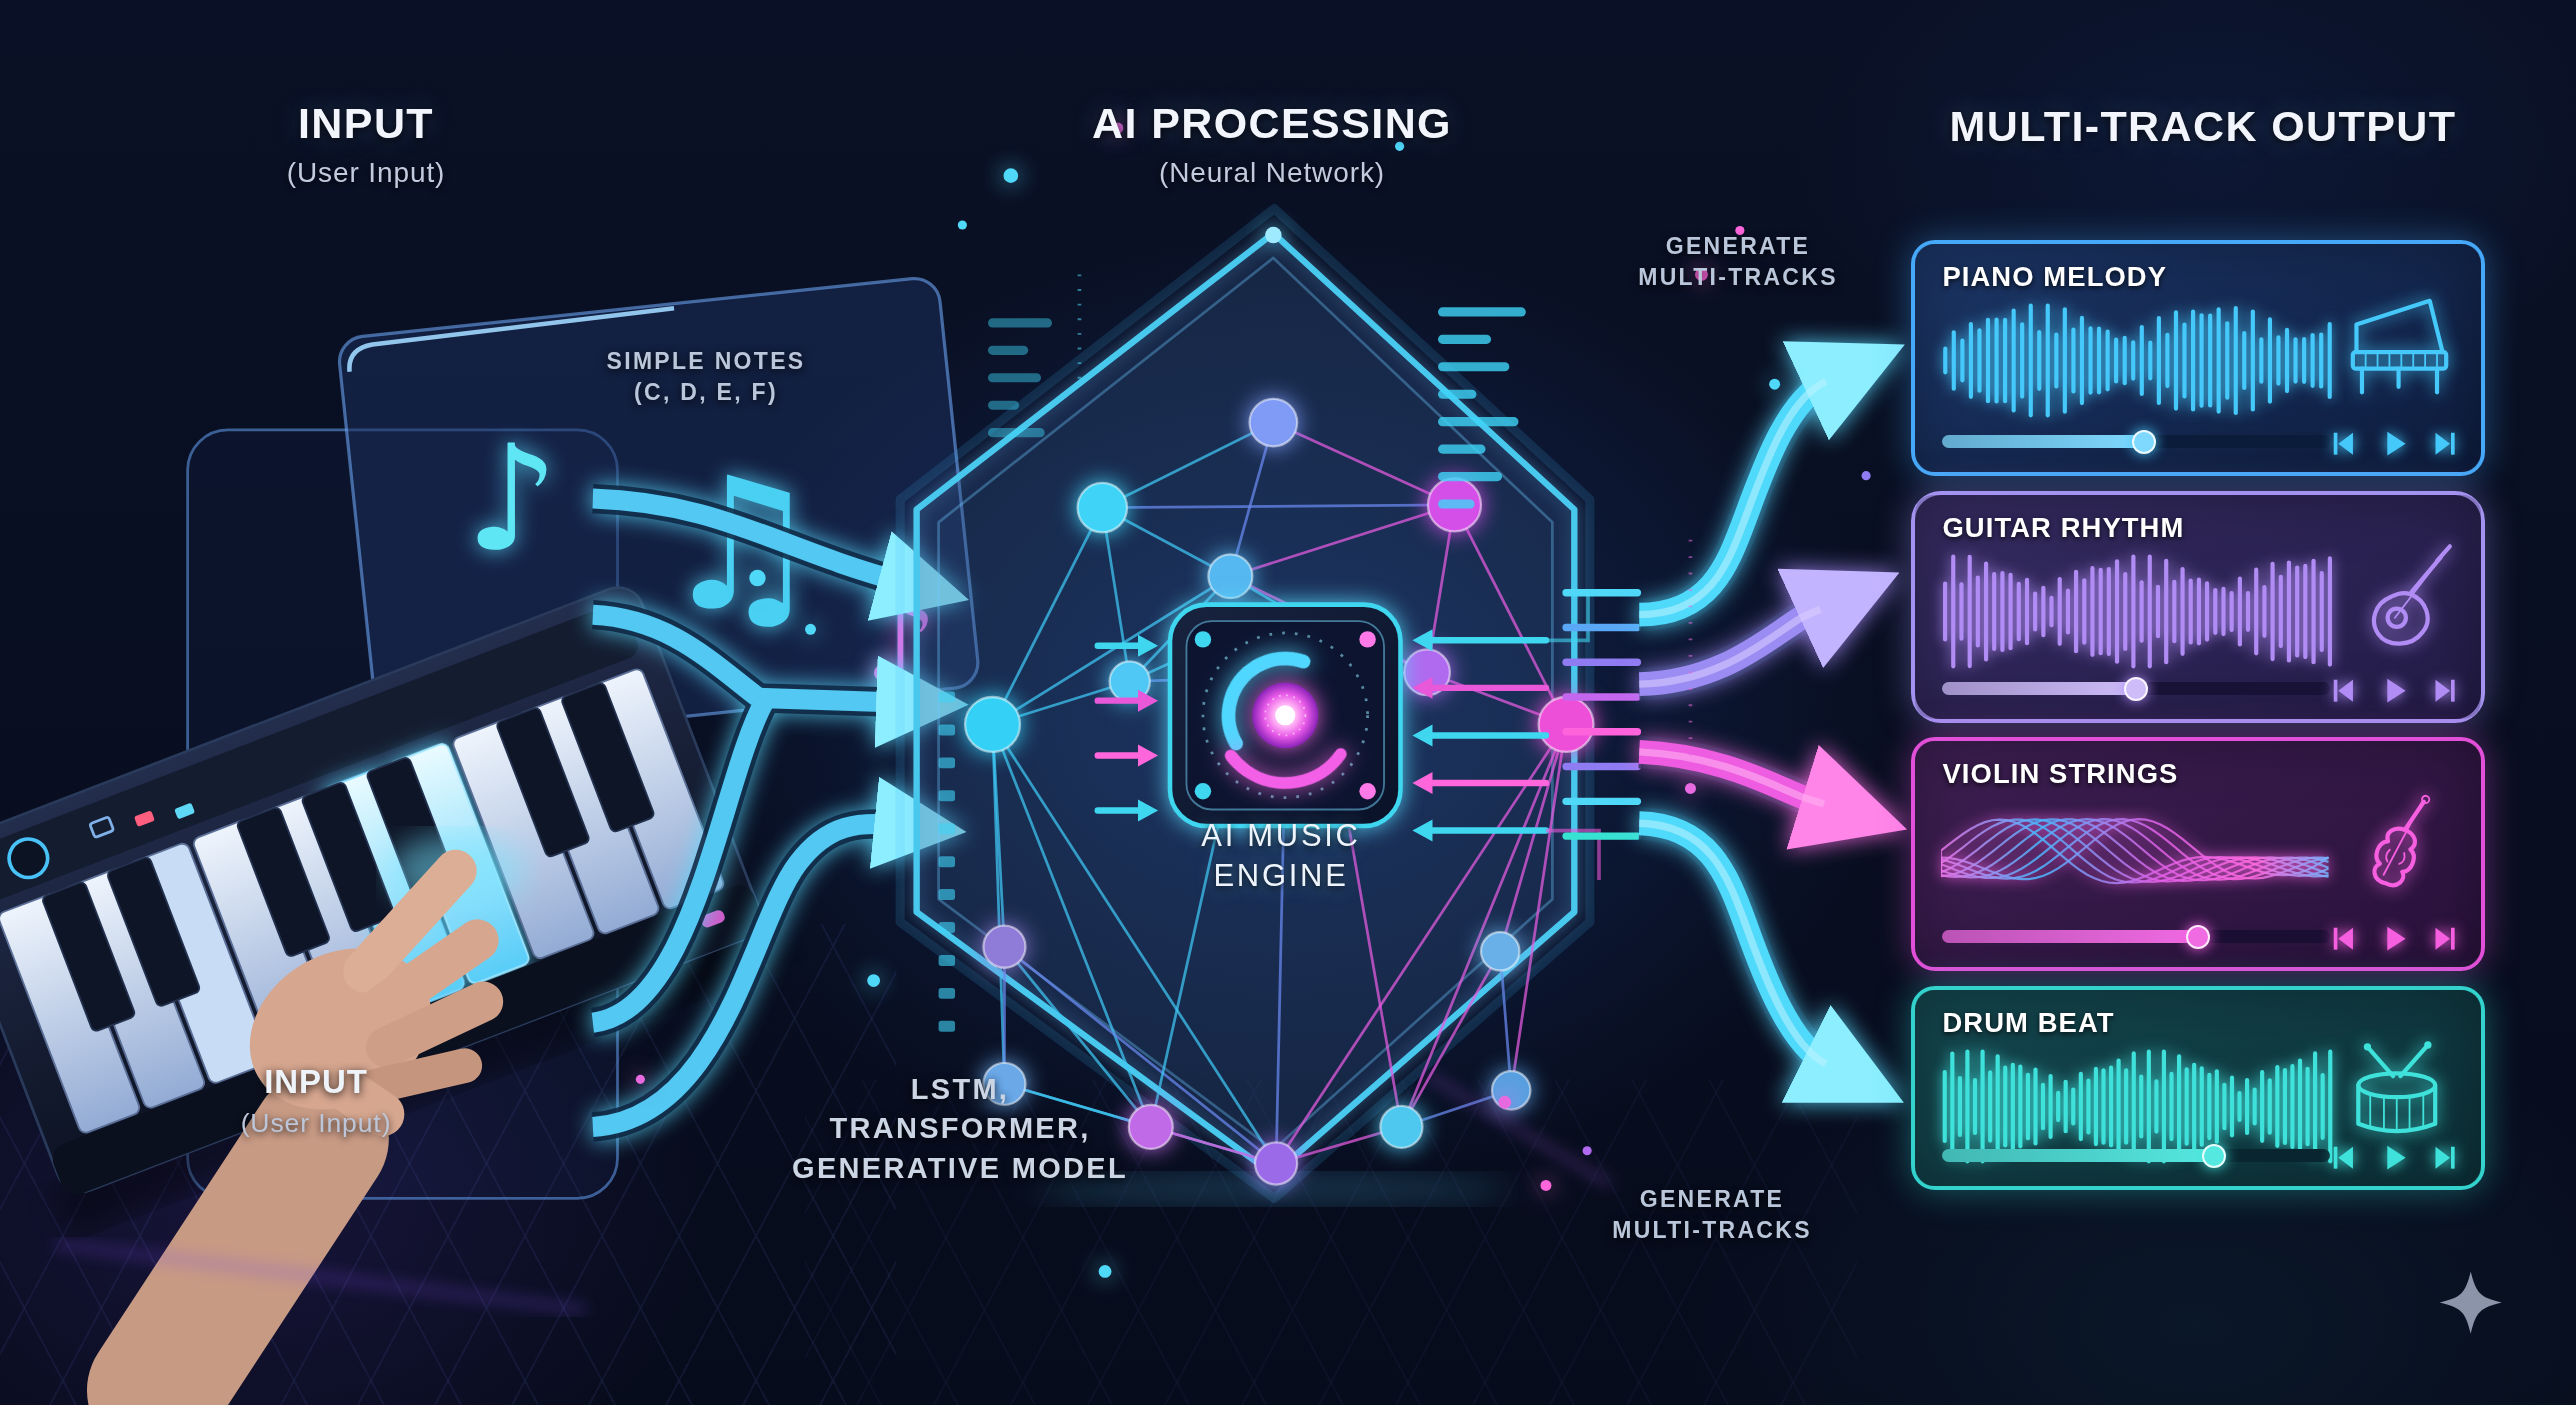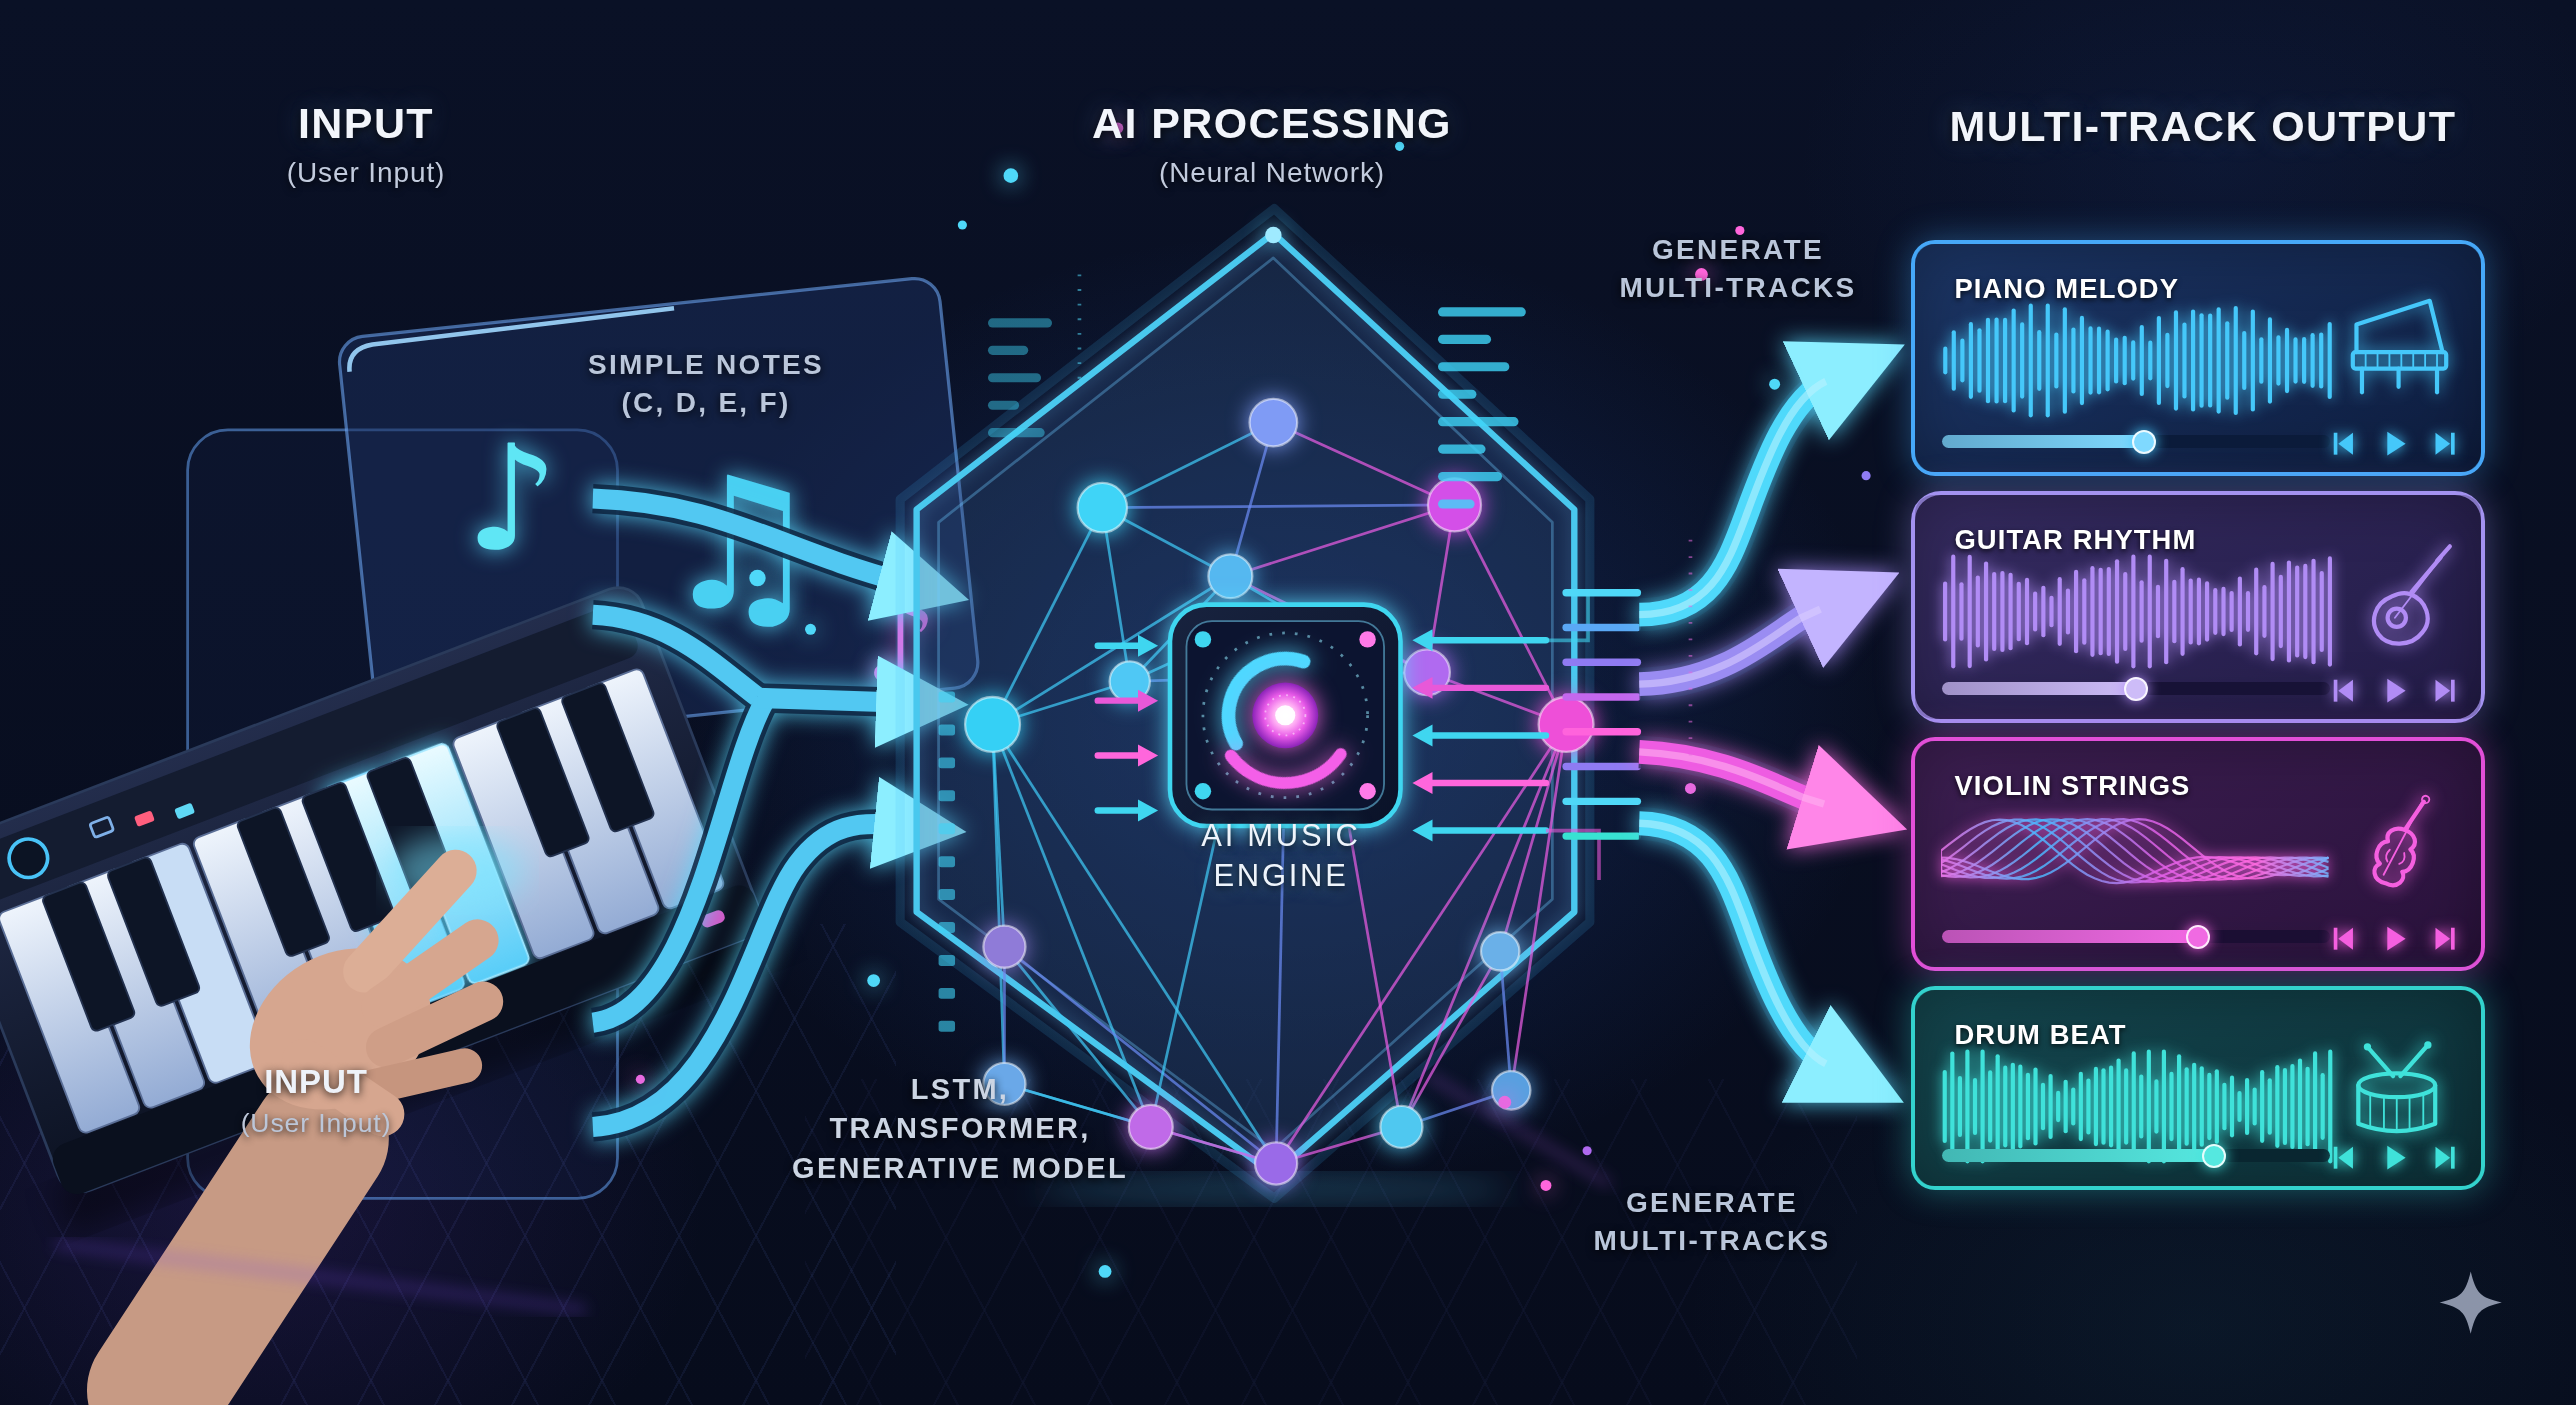--- a/index.html
+++ b/index.html
@@ -16,34 +16,34 @@
       repeating-linear-gradient(62deg, transparent 0 66px, rgba(120,140,255,.55) 66px 68px),
       repeating-linear-gradient(-62deg, transparent 0 66px, rgba(120,140,255,.55) 66px 68px)}
   .scene{position:absolute;left:0;top:0;z-index:2}
   
   .hdr{position:absolute;transform:translateX(-50%);text-align:center;z-index:5;white-space:nowrap}
   .hdr .t{font-size:43px;font-weight:700;letter-spacing:1.4px;color:#f2f5fb;
           text-shadow:0 1.8px 9.1px rgba(0,0,0,.9),0 0 24px rgba(140,190,255,.28)}
   .hdr .s{margin-top:9.1px;font-size:28px;font-weight:400;color:#c2cbdd;letter-spacing:0.9px;
           text-shadow:0 1.8px 7.3px rgba(0,0,0,.85)}
   .note-label{position:absolute;transform:translateX(-50%);text-align:center;color:#bac6da;
-          font-weight:700;font-size:28px;letter-spacing:2.3px;line-height:1.36;z-index:5;
+          font-weight:700;font-size:23px;letter-spacing:2.3px;line-height:1.36;z-index:5;
           text-shadow:0 1.8px 8.2px rgba(0,0,0,.9);white-space:nowrap}
   .engine-label{position:absolute;transform:translateX(-50%);text-align:center;color:#eef4fb;
           font-weight:400;font-size:31px;letter-spacing:2.7px;line-height:1.3;z-index:5;
           text-shadow:0 1.8px 7.3px rgba(0,0,0,.9),0 0 18.3px rgba(130,220,255,.55);white-space:nowrap}
   .caption{position:absolute;transform:translateX(-50%);text-align:center;z-index:5;white-space:nowrap}
   .caption .t{font-size:33px;font-weight:700;color:#eef2f9;letter-spacing:0.9px;text-shadow:0 1.8px 8.2px rgba(0,0,0,.9)}
   .caption .s{margin-top:7.3px;font-size:26.5px;color:#bcc6d8;letter-spacing:0.9px;text-shadow:0 1.8px 7.3px rgba(0,0,0,.85)}
   
   .track{position:absolute;left:1911px;width:574px;border:4.6px solid var(--border,#4aa8ff);
          border-radius:24px;z-index:4;box-sizing:border-box}
   .track::after{content:'';position:absolute;inset:0;border-radius:18.3px;
          box-shadow:inset 0 0 64px rgba(0,0,0,.30);pointer-events:none}
-  .track .title{position:absolute;left:27.4px;top:16.5px;margin:12px;font-size:27.4px;font-weight:700;color:#fff;
+  .track .title{position:absolute;left:27.4px;top:16.5px;margin:0;font-size:27.4px;font-weight:700;color:#fff;
          letter-spacing:1.1px;text-shadow:0 1.8px 5.5px rgba(0,0,0,.75);z-index:2}
   .wave{position:absolute;left:25.6px;top:57px;z-index:1;filter:drop-shadow(0 0 6.4px currentColor)}
   .instrument{position:absolute;right:22px;top:44px;z-index:2;filter:drop-shadow(0 0 8.2px var(--accent))}
   .instrument .st{stroke:var(--accent);fill:none;stroke-width:4.6;stroke-linecap:round;stroke-linejoin:round}
   .instrument .thin{stroke-width:2}
   .progress{position:absolute;left:27.4px;bottom:24px;width:388px;height:12.8px;border-radius:7.3px;z-index:2}
   .progress .fill{position:absolute;left:0;top:0;bottom:0;border-radius:7.3px}
   .progress .knob{position:absolute;top:50%;width:24px;height:24px;border-radius:50%;
          transform:translate(-50%,-50%);border:2.7px solid rgba(255,255,255,.85);box-sizing:border-box}
   .transport{position:absolute;right:24px;bottom:14.6px;display:flex;gap:22px;align-items:center;z-index:2}

